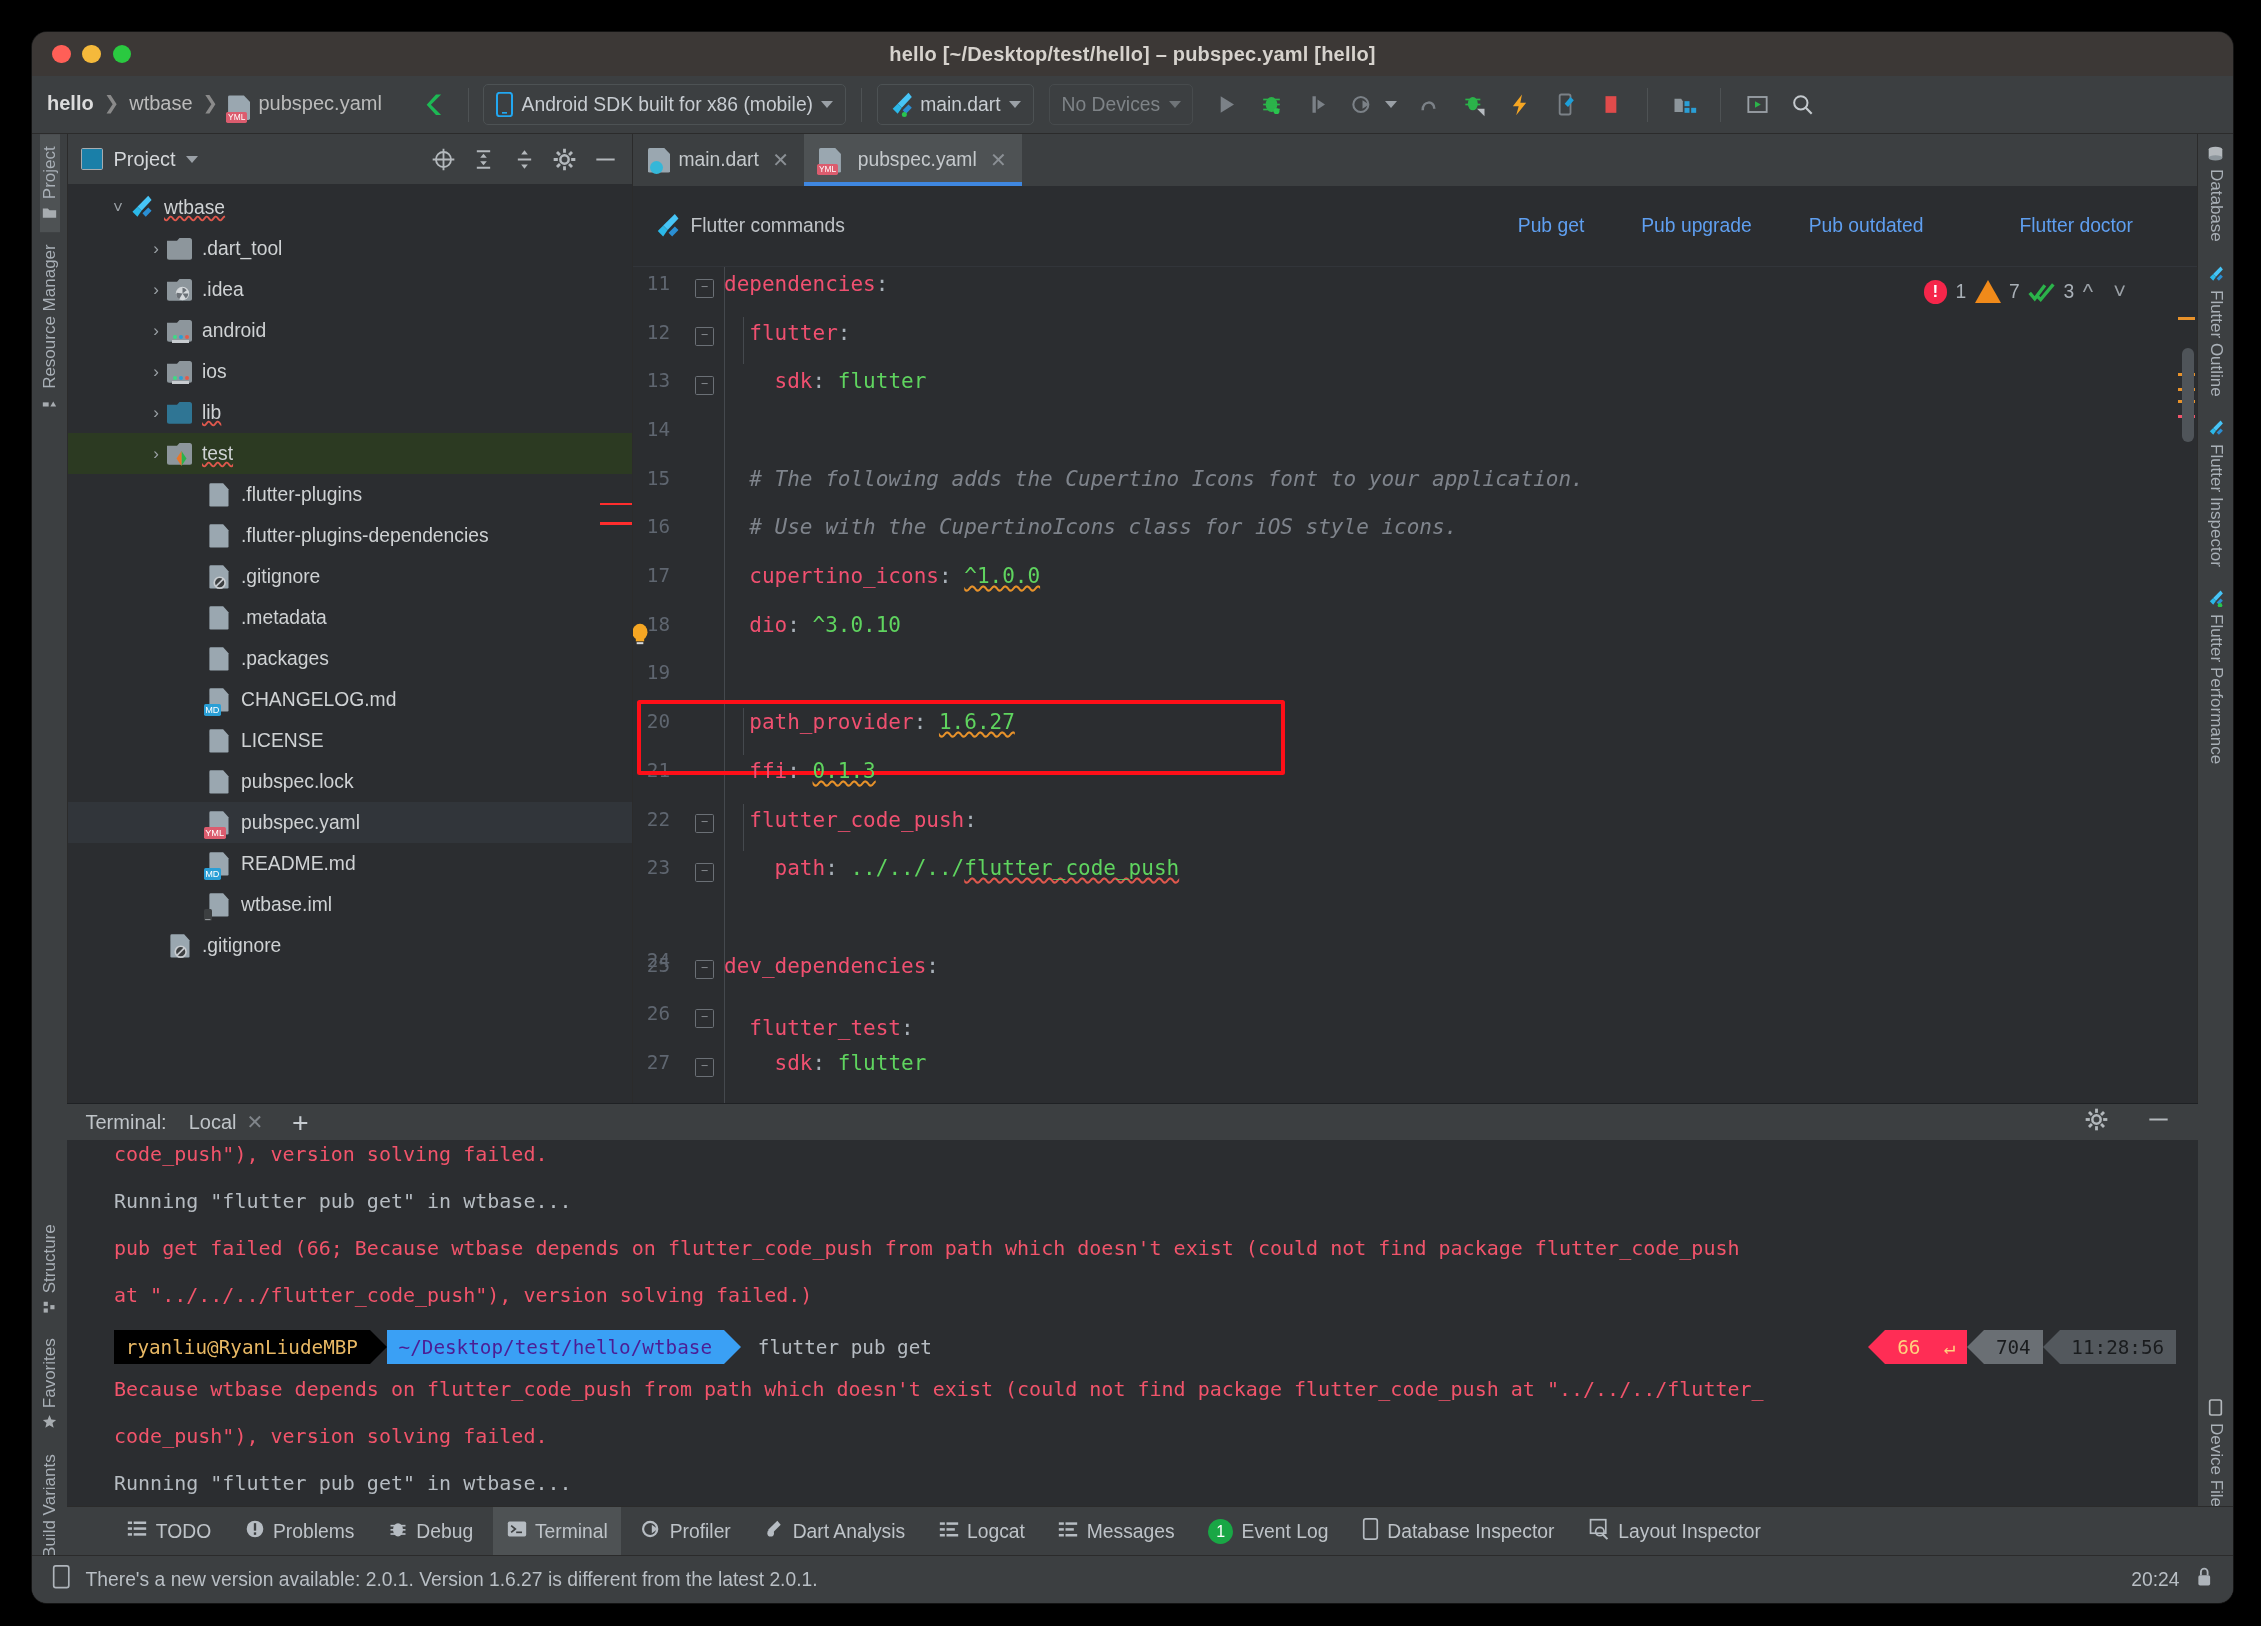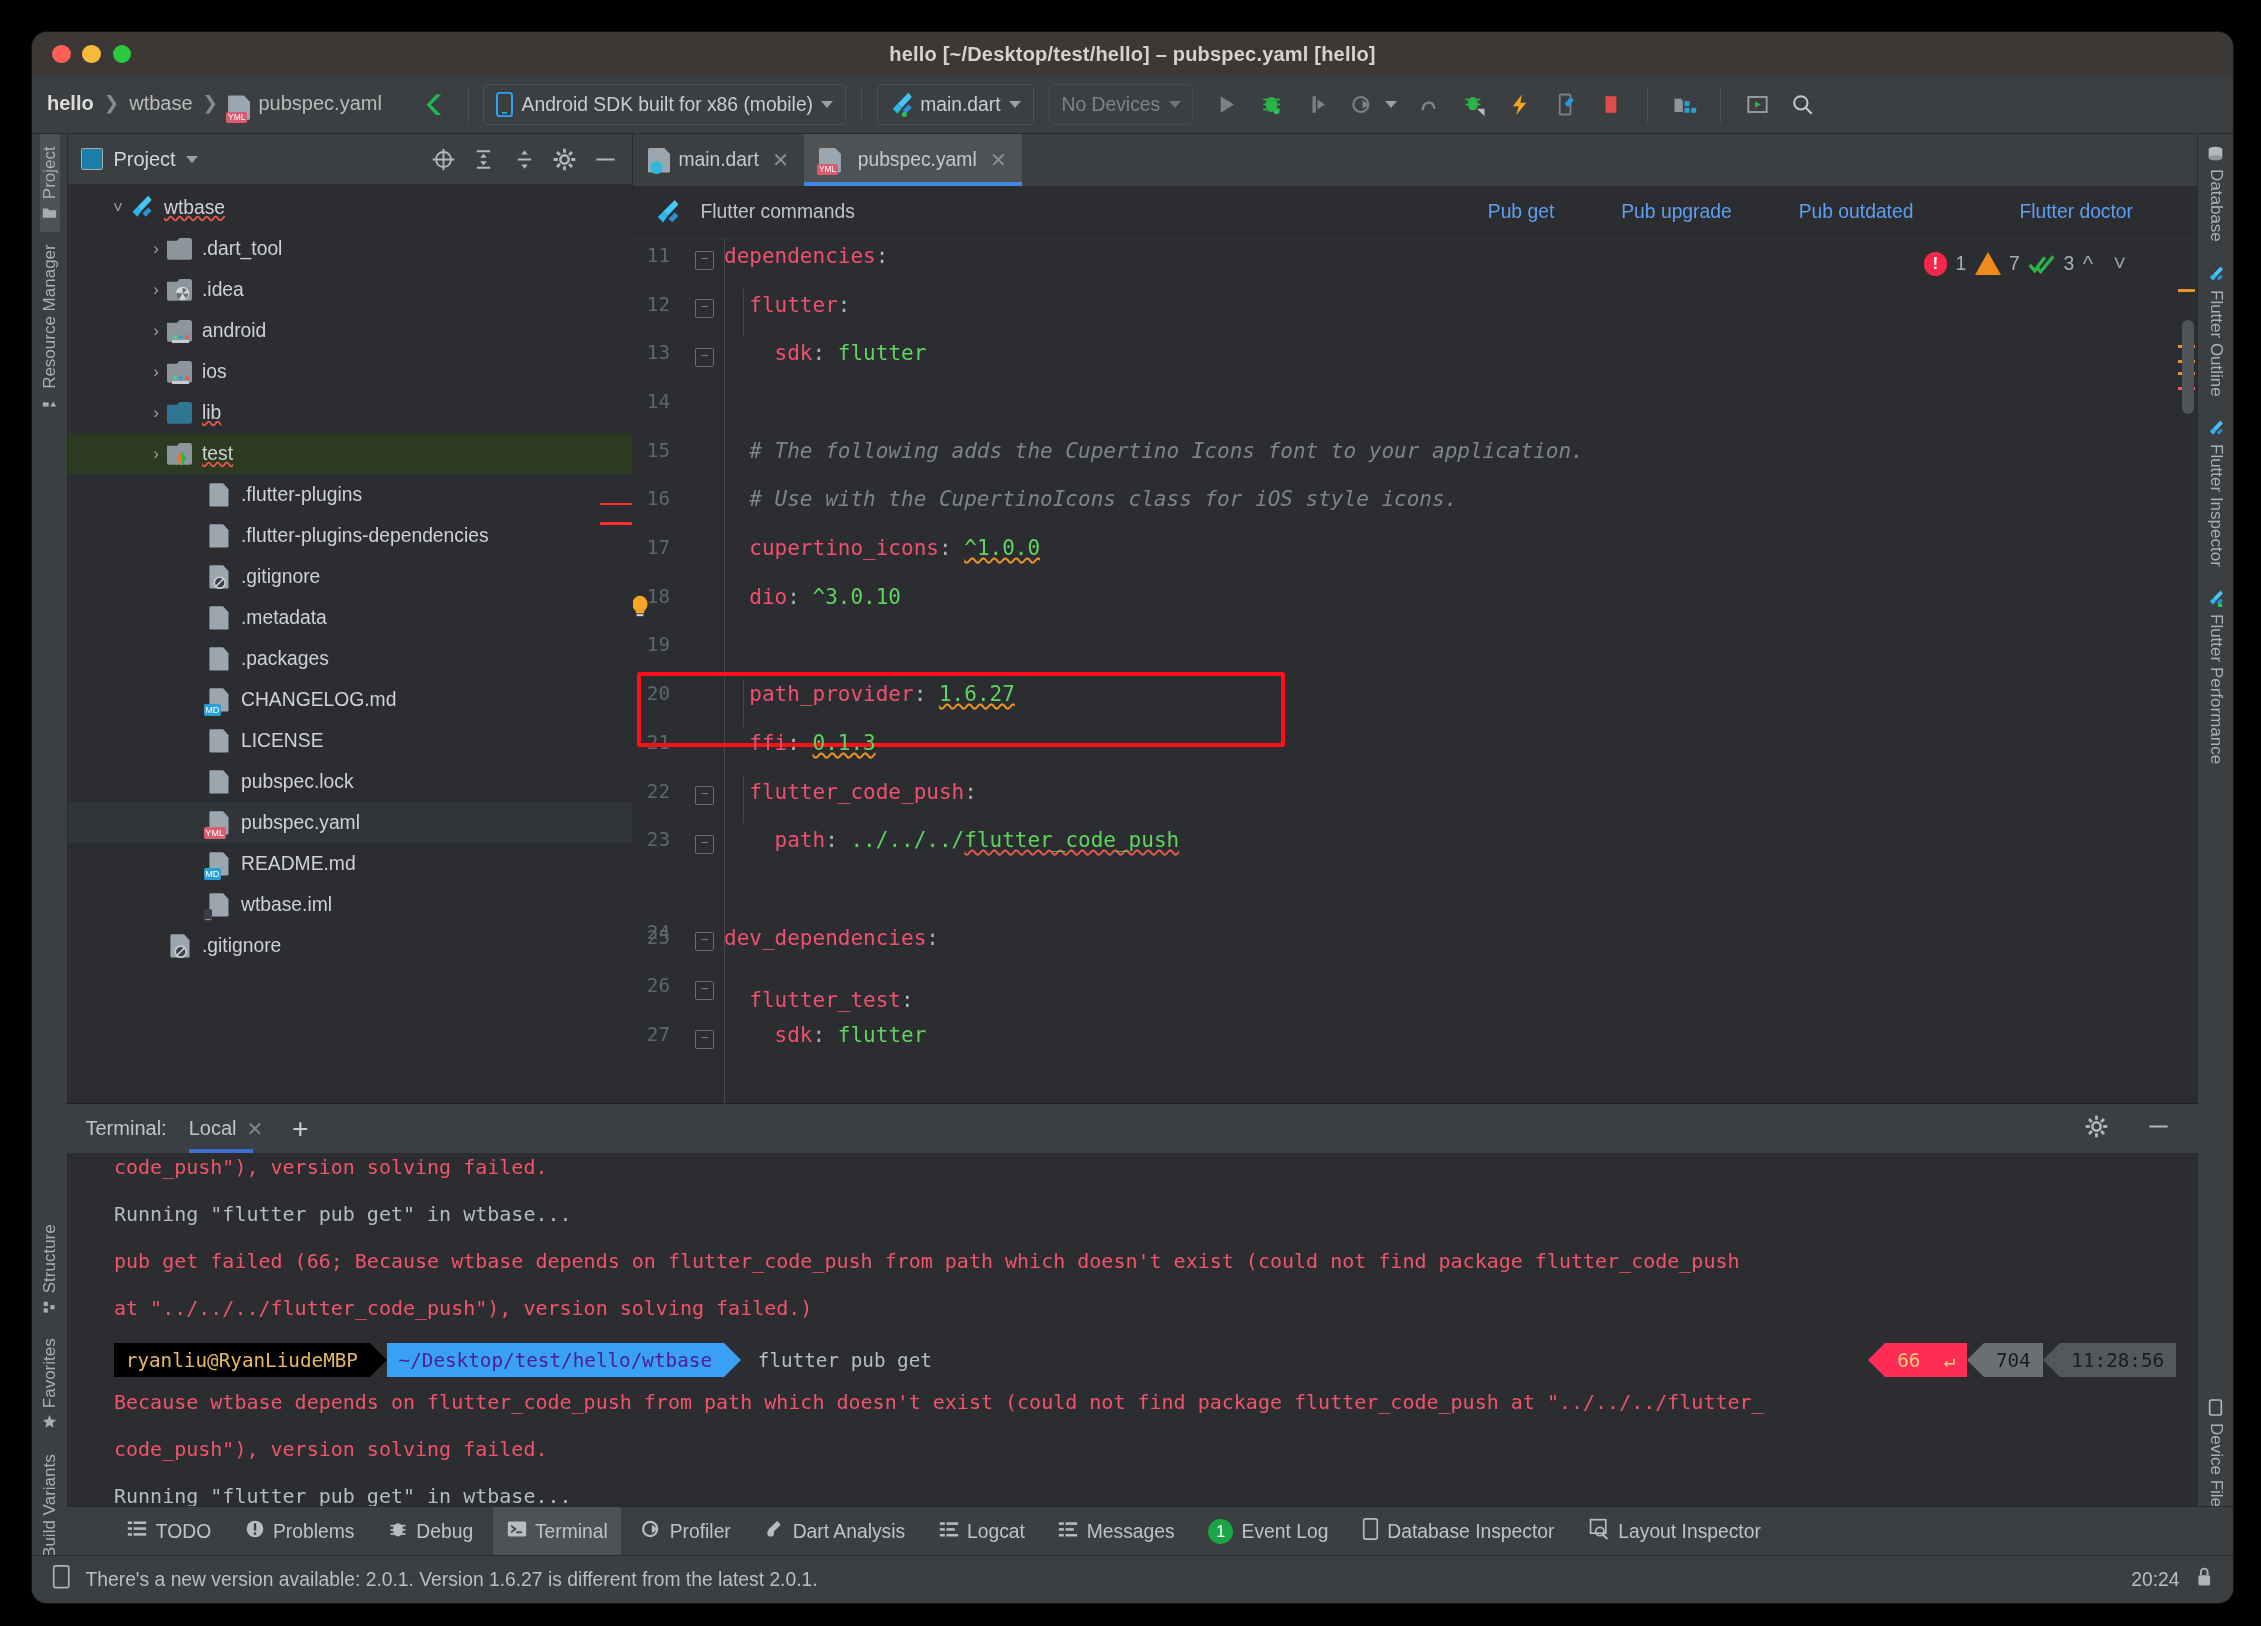--- a/index.html
+++ b/index.html
@@ -127,21 +127,21 @@
     font-size:19.3px; color:#c5c9cc; position:relative;
   }
   .tab.active { background:#4e5254; }
   .tab.active:after { content:""; position:absolute; left:0;right:0;bottom:0;height:4.2px;background:#3f87e0;}
   .tab .x { color:#8b9095; font-size:20px; margin-left:5px;}
   .darticon { width:22px;height:25px;position:relative;}
   .darticon .pg { position:absolute; inset:0; background:#9aa7b0; clip-path: polygon(0 0, 72% 0, 100% 26%, 100% 100%, 0 100%); border-radius:1.7px;}
   .darticon .dt { position:absolute; left:1.7px; bottom:-1.7px; width:13.4px;height:13.4px;border-radius:50%; background:#35b7d8; }
   .fcmd {
     height: 52px; background:#2b2d30; display:flex; align-items:center;
-    padding: 0 22px; gap: 22px; border-bottom:0.8px solid #32353a;
+    padding: 14px 22px; gap: 12px; border-bottom:0.8px solid #32353a;
     font-size: 19.3px; color:#c0c4c8;
   }
   .fcmd .spacer { flex:1; }
   .fcmd a { color:#5f9ff0; text-decoration:none; margin-left: 45px;}
   .editor { flex:1; background:#2b2d30; position:relative; display:flex; overflow:hidden;}
   .gutter { width: 91px; flex:none; position:relative;}
   .lnum { position:absolute; right: 54px; font-size:19.3px; color:#5f6670; font-family:"DejaVu Sans Mono", monospace;}
   .foldmark { position:absolute; left: 62px; width:17px;height:17px; border:0.8px solid #6b7076; color:#8b9095; font-size:12.6px; line-height:15px; text-align:center; border-radius:1.7px;}
   .code { flex:1; position:relative; font-family:"DejaVu Sans Mono", monospace; font-size:21px;}
   .cl { position:absolute; white-space:pre; left:0; }
@@ -159,21 +159,21 @@
   .err-dot { width:23.5px;height:23.5px;border-radius:50%;background:#f5264a; color:#fff; font-weight:bold; font-size:17px; display:flex;align-items:center;justify-content:center;}
   .warn-tri { width:0;height:0;border-left:13.4px solid transparent;border-right:13.4px solid transparent;border-bottom:23px solid #f08a1a; position:relative;}
   .chev { color:#9aa0a6; font-size:22px; }
   .markerbar { position:absolute; right:0; top:0; bottom:0; width:20px; background:#2b2d30;}
   .mk { position:absolute; right:1.7px; height:3.4px; width:17px;}
   .scrollthumb { position:absolute; right:3.4px; width:11.8px; background:#4f5459; border-radius:5.9px;}
   .breadcrumb { height: 49px; background:#2b2d30; border-top:0.8px solid #32353a; display:flex; align-items:center; padding-left:128px; font-size:19.3px; color:#b8bec4; gap:11.8px;}
   .breadcrumb .s { color:#6f757b; }
   
   .terminal { background:#2b2d30; display:flex; flex-direction:column; height: 403px; border-top:0.8px solid #1f2124;}
-  .term-head { height:49px; display:flex; align-items:center; padding:0 18.5px; gap:22px; background:#3c3f41; font-size:20px; color:#bfc4c8;}
+  .term-head { height:36px; display:flex; align-items:center; padding:0 18.5px; gap:22px; background:#3c3f41; font-size:20px; color:#bfc4c8;}
   .term-tab { position:relative; padding:0 6.7px 0 0; display:flex;align-items:center;gap:10px; height:49px;}
   .term-tab:after { content:""; position:absolute; left:0; right:17px; bottom:0; height:4.2px; background:#3f6fd0;}
   .term-head .sp { flex:1; }
   .term-body { flex:1; background:#2b2d30; position:relative; font-family:"DejaVu Sans Mono", monospace; font-size:20px; padding: 3.4px 0 0 0; overflow:hidden;}
   .tline { position:absolute; white-space:pre; left: 47px;}
   .red { color:#f2546b; }
   .gray { color:#b6bcc2; }
   .prompt-row { position:absolute; left:47px; height:34px; display:flex; align-items:stretch;}
   .seg { display:flex; align-items:center; padding:0 11.8px; font-size:19.3px; font-family:"DejaVu Sans Mono", monospace;}
   .seg.user { background:#000; color:#e8b864;}

